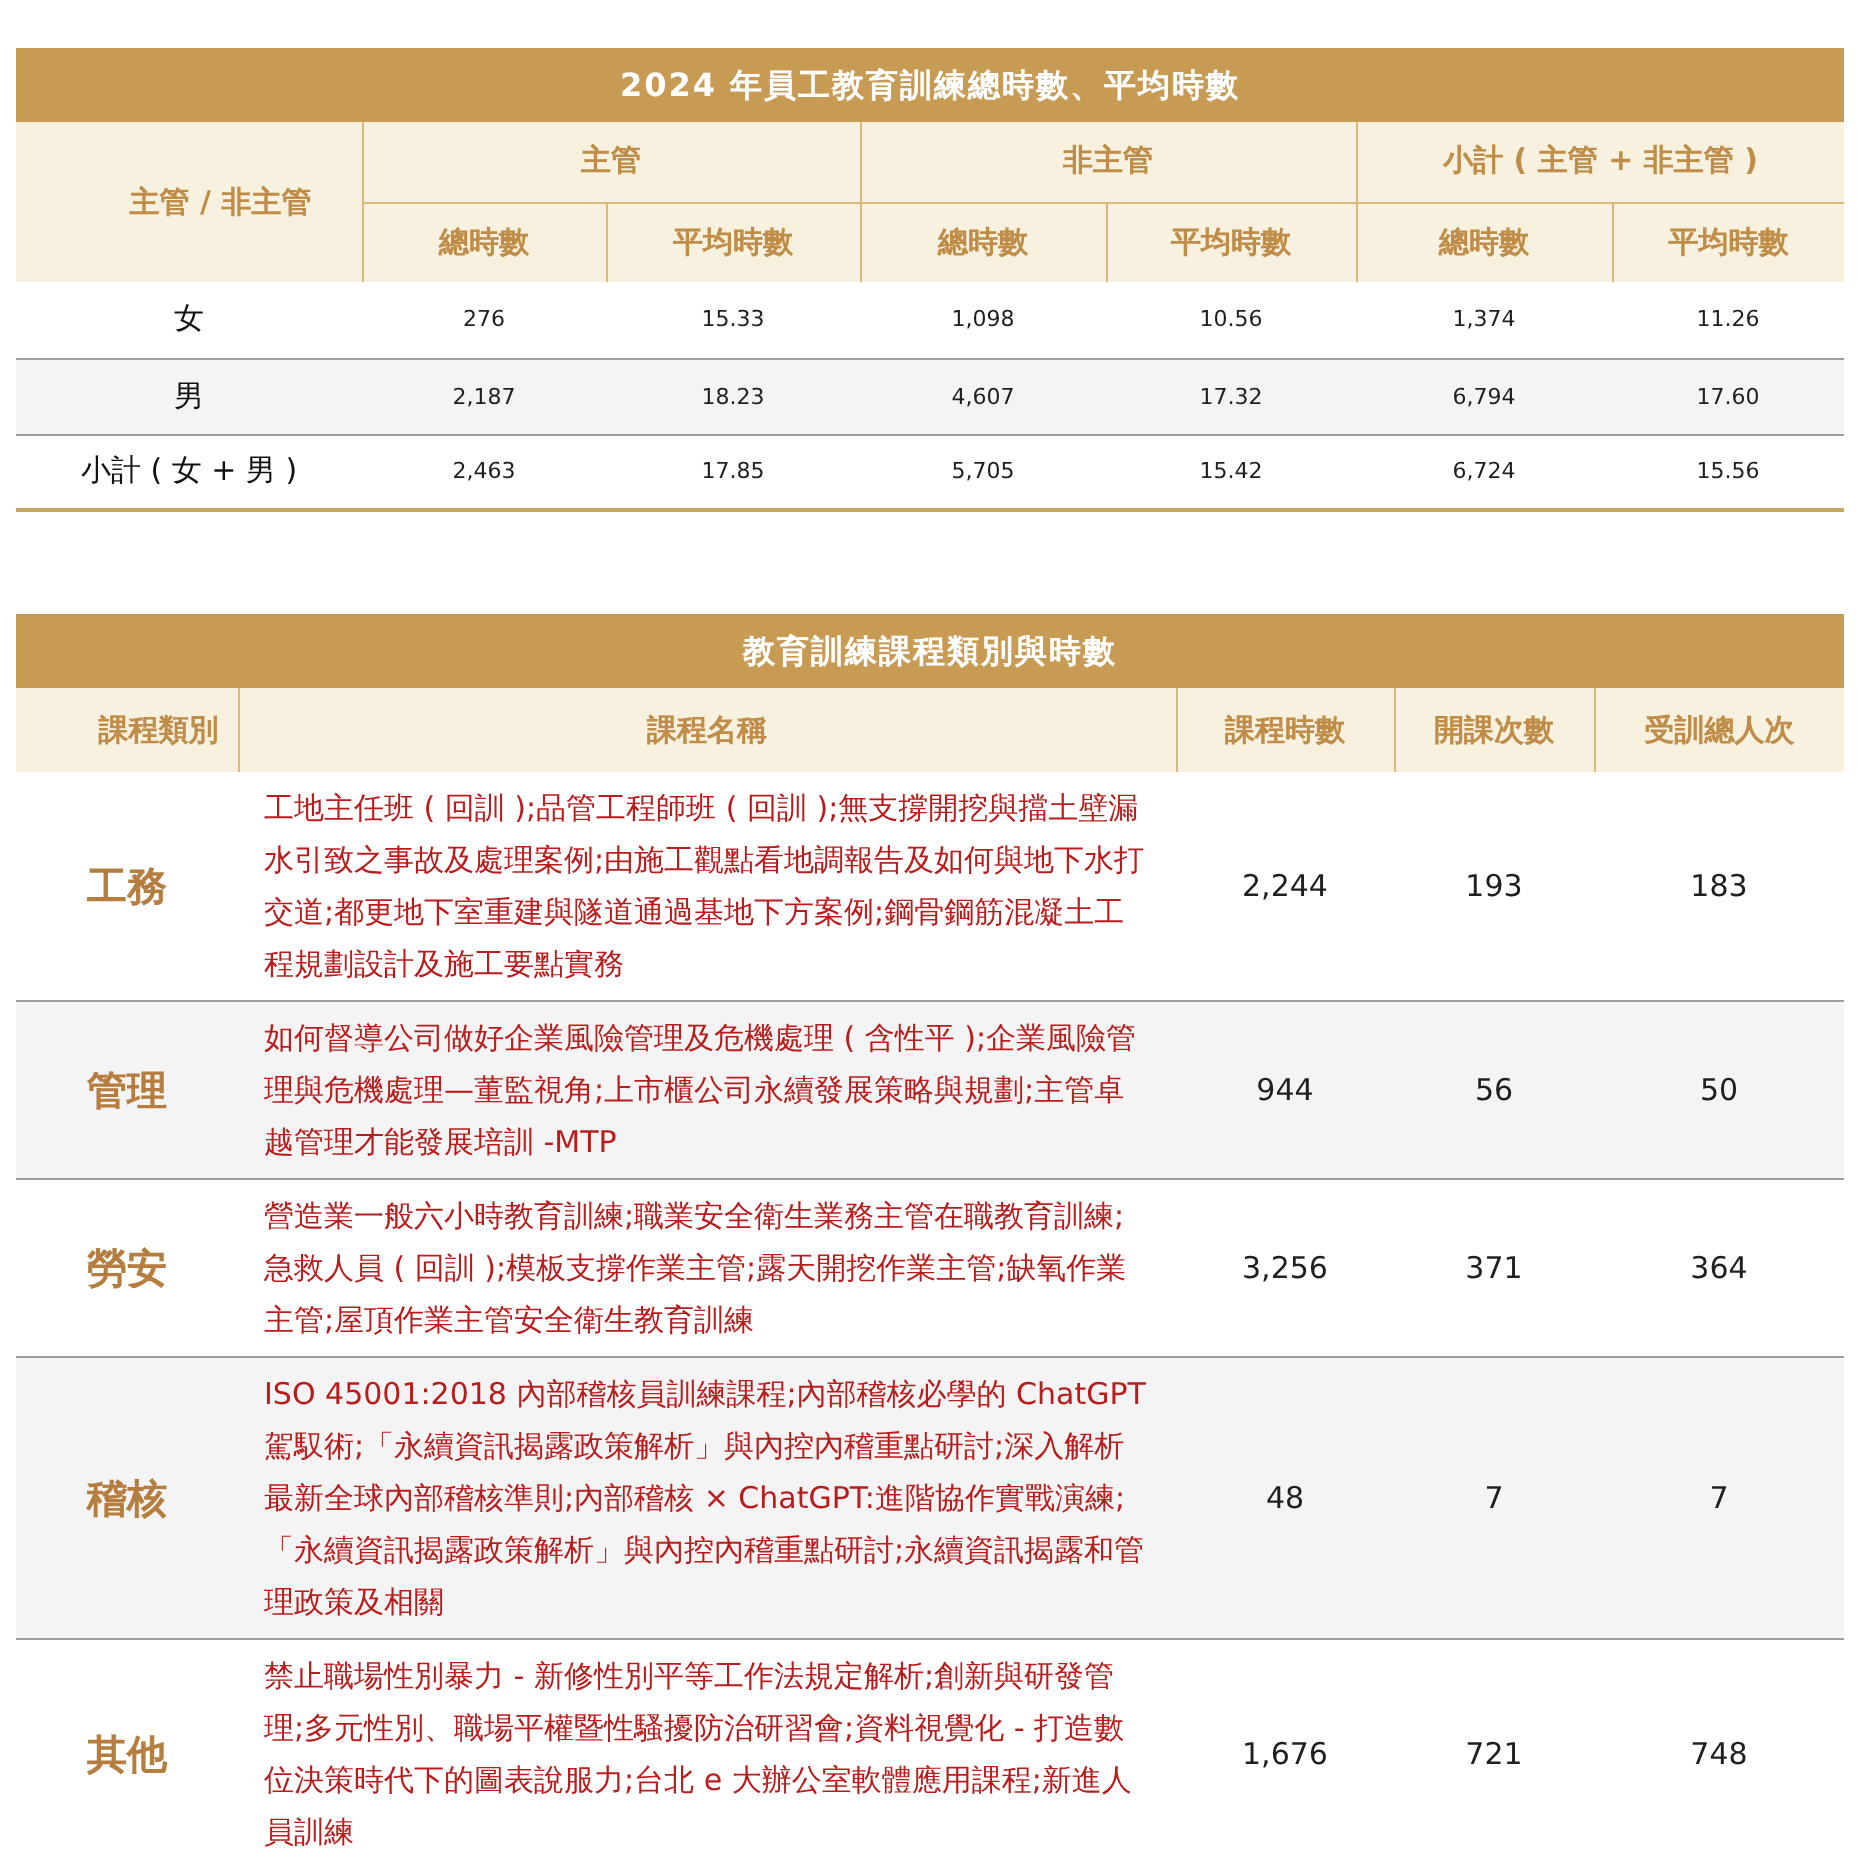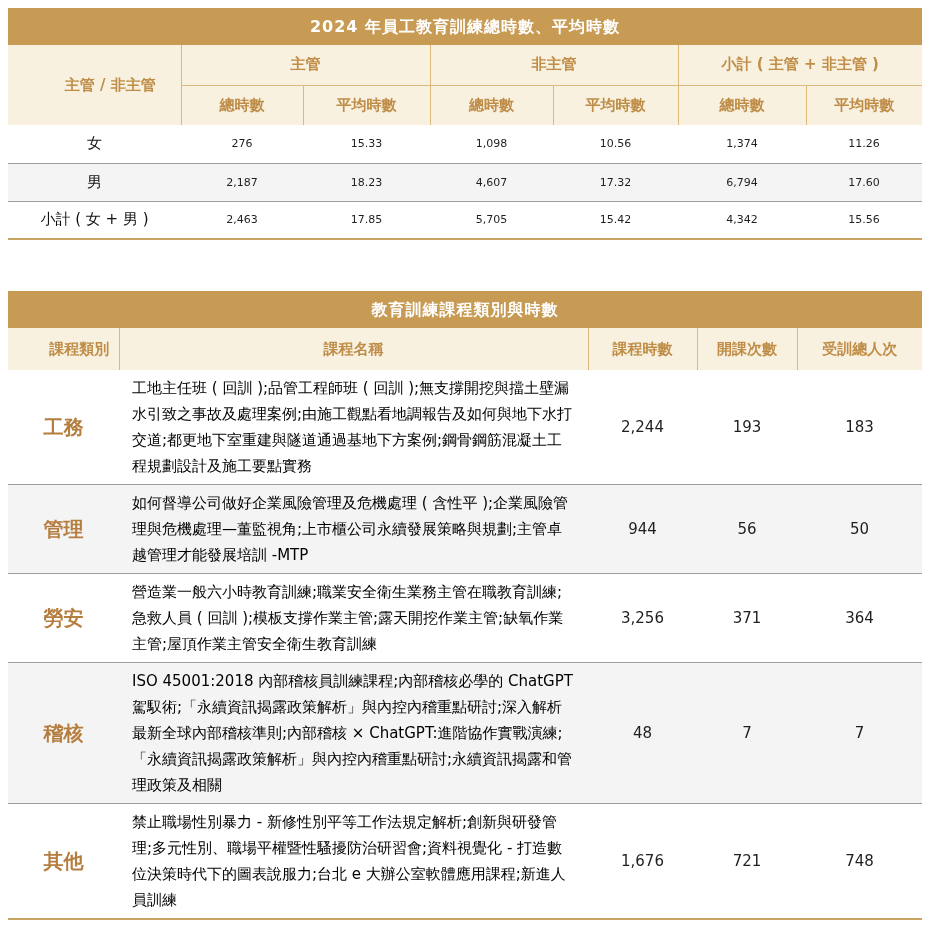--- a/index.html
+++ b/index.html
@@ -27,20 +27,21 @@
   .title-bar{
     width:914px;
     height:37px;
     line-height:37px;
     background:var(--gold);
     color:#ffffff;
     font-size:16px;
     font-weight:bold;
     text-align:center;
     letter-spacing:1px;
+    margin-top:16px;
   }
 
   table{
     width:914px;
     border-collapse:collapse;
     table-layout:fixed;
     border-bottom:2px solid var(--bottom-gold);
     font-size:15px;
   }
 
@@ -81,21 +82,21 @@
     color:var(--category);
     font-weight:bold;
     font-size:20px;
     padding:0 4px;
   }
   .t2 td.courses{
     text-align:left;
     font-size:15px;
     line-height:26px;
     padding:5px 14px 5px 13px;
-    color:#000000;
+    color:#b91c1c;
   }
   .t2 td.num{
     text-align:center;
     font-size:15px;
     padding:4px 4px;
   }
 </style>
 </head>
 <body>
 
@@ -147,21 +148,21 @@
           <td>17.32</td>
           <td>6,794</td>
           <td>17.60</td>
         </tr>
         <tr>
           <td class="lbl">小計 ( 女 + 男 )</td>
           <td>2,463</td>
           <td>17.85</td>
           <td>5,705</td>
           <td>15.42</td>
-          <td>4,342</td>
+          <td>6,724</td>
           <td>15.56</td>
         </tr>
       </tbody>
     </table>
   </section>
 
   <section class="section-2">
     <div class="title-bar">教育訓練課程類別與時數</div>
     <table class="t2">
       <colgroup>

